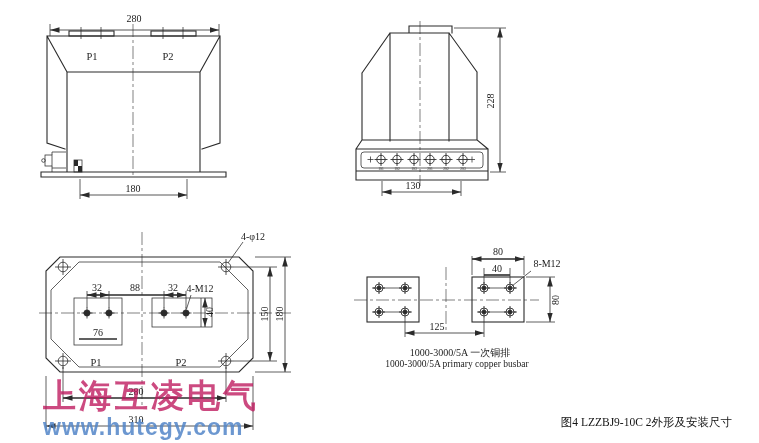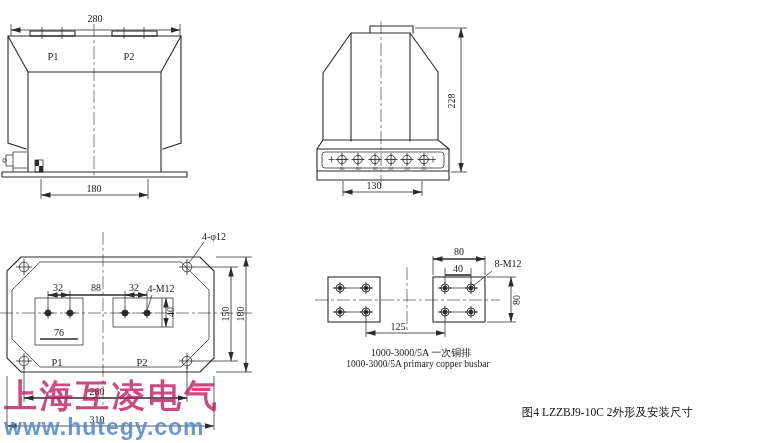--- a/index.html
+++ b/index.html
@@ -1,35 +1,35 @@
 <!DOCTYPE html>
 <html><head>
 <meta charset="utf-8">
 <style>
   html,body{margin:0;padding:0;background:#fff;}
   .canvas{position:relative;width:696px;height:443px;background:#fff;overflow:hidden;
-          font-family:"Liberation Serif",serif;}
+          font-family:"Liberation Serif",serif;margin-left:39px;}
   svg{position:absolute;left:0;top:0;}
   svg text{fill:#1c1c1c;font-family:"Liberation Serif",serif;}
   .ol{stroke:#2b2b2b;stroke-width:1.1;fill:none;stroke-linecap:square;}
   .th{stroke:#2b2b2b;stroke-width:0.75;fill:none;}
   .dim{stroke:#2b2b2b;stroke-width:0.8;fill:none;}
   .dimb{stroke:#2b2b2b;stroke-width:1.6;fill:none;}
   .cl{stroke:#2b2b2b;stroke-width:0.6;fill:none;stroke-dasharray:13 3 3 3;}
   .dtx{font-size:10px;}
   .ptx{font-size:10.5px;}
   .ttx{font-size:3.5px;}
   .ntx{font-size:10px;}
   .netx{font-size:9.5px;}
   .watermark{position:absolute;left:4px;top:378px;z-index:3;pointer-events:none;}
   .wm-cn{font-size:33px;font-weight:bold;letter-spacing:3px;color:#be185d;opacity:.78;
          font-family:Liberation Serif, serif;line-height:36px;}
   .wm-url{font-size:23px;font-weight:bold;letter-spacing:1px;color:#5386c8;opacity:.85;
           font-family:"Liberation Sans",sans-serif;line-height:25px;margin-top:1px;}
-  .caption{position:absolute;right:3px;top:406px;z-index:2;
+  .caption{position:absolute;right:3px;top:416px;z-index:2;
            font-size:11.5px;line-height:12.5px;color:#141414;}
 </style>
 </head>
 <body>
 
 <div class="canvas">
 
 <svg width="759" height="443" viewBox="0 0 759 443">
   <defs>
     <marker id="ar" markerWidth="11" markerHeight="8" refX="9.5" refY="3.5" orient="auto-start-reverse" markerUnits="userSpaceOnUse">

